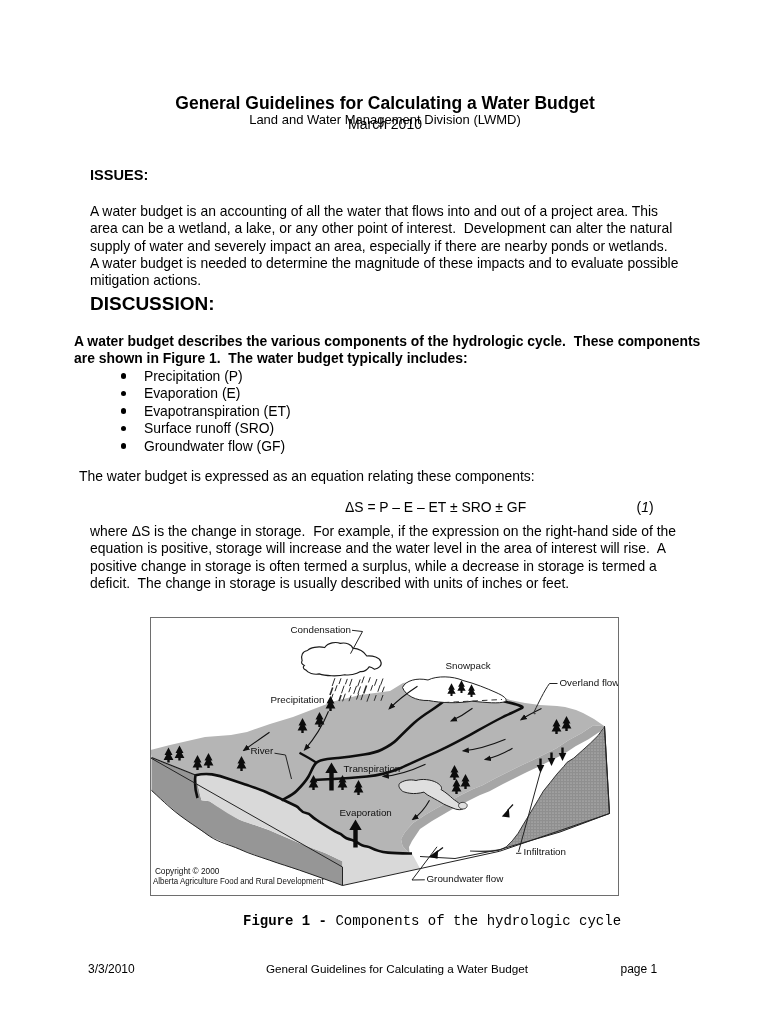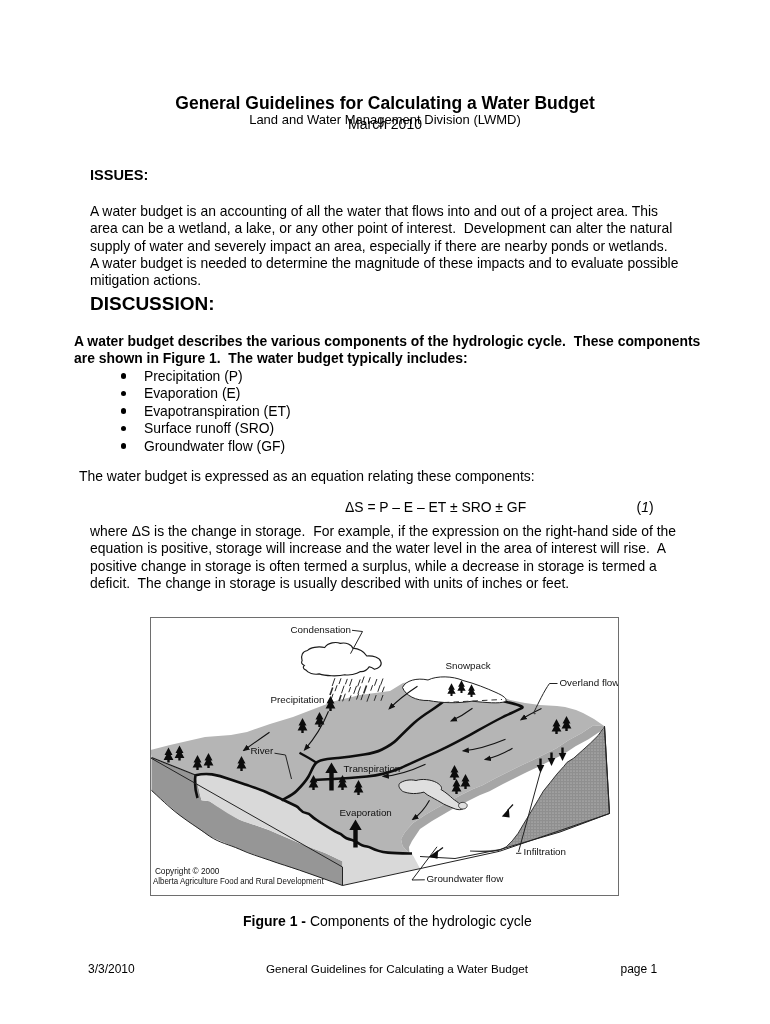--- a/index.html
+++ b/index.html
@@ -252,21 +252,21 @@
 <text x="276.5" y="264.8" font-size="9.8" fill="#111">Groundwater flow</text>
 <path d="M274.8,262.8 L262,263 L287,229.8" fill="none" stroke="#222" stroke-width="1"></path>
 
 <text x="4.9" y="256.5" font-size="9" fill="#111" textLength="64.5" lengthAdjust="spacingAndGlyphs">Copyright © 2000</text>
 
 <text x="3" y="267.1" font-size="9" fill="#111" textLength="170.6" lengthAdjust="spacingAndGlyphs">Alberta Agriculture Food and Rural Development</text>
 
 <rect x="0.5" y="0.5" width="468" height="278" fill="none" stroke="#6e6e6e" stroke-width="1"></rect>
 </svg>
 
-<div class="abs" style="left:243px;top:913.6px;font-size:14px;line-height:14px;"><span class="b">Figure 1 - </span>Components of the hydrologic cycle</div>
+<div class="abs" style="left:243px;top:913.6px;font-size:14px;line-height:14px;font-family:Liberation Mono, monospace;"><span class="b">Figure 1 - </span>Components of the hydrologic cycle</div>
 
 <div class="abs" style="left:88px;top:962.6px;font-size:12px;line-height:12px;">3/3/2010</div>
 
 <div class="abs" style="left:266px;top:962.8px;font-size:11.7px;line-height:11.7px;">General Guidelines for Calculating a Water Budget</div>
 
 <div class="abs" style="left:620.5px;top:962.6px;font-size:12px;line-height:12px;">page 1</div>
 <style>
 .blt{display:inline-block;width:5.4px;height:5.4px;border-radius:3px;background:#000;margin:0 17.5px 2.5px 0;vertical-align:middle;}
 </style>
 

